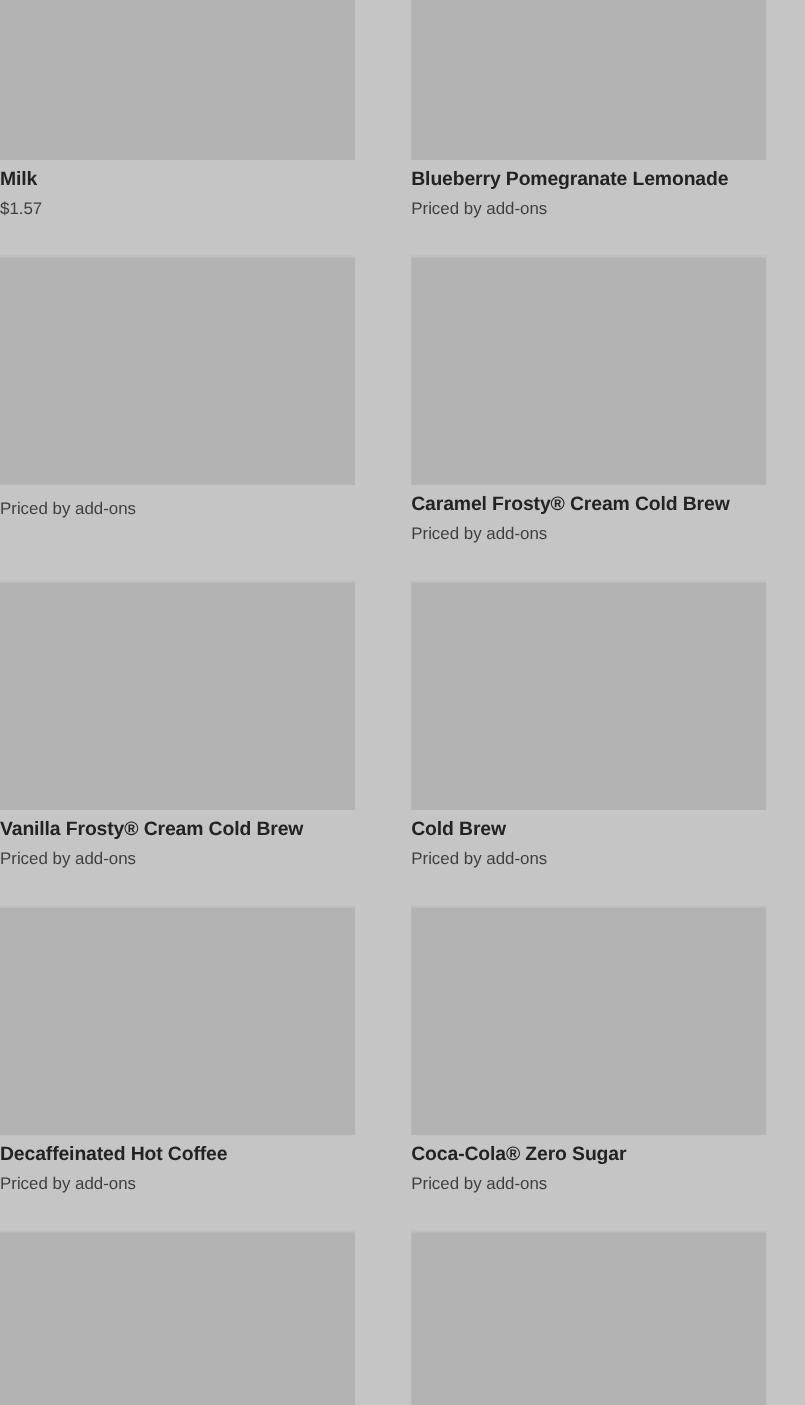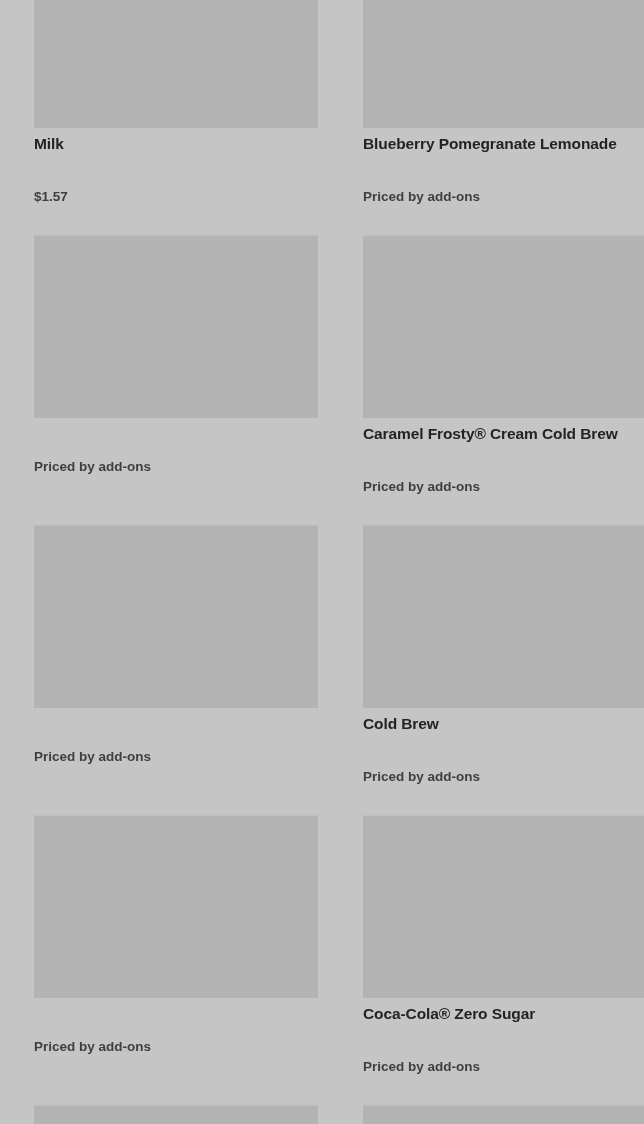--- a/index.html
+++ b/index.html
@@ -17,21 +17,20 @@
 
   #menu-grid {
     position: absolute;
     left: 0;
     top: 0;
     width: 644px;
     height: 1124px;
     display: grid;
     grid-template-columns: 307px 307px;
     column-gap: 22px;
-    padding-left: 34px;
     box-sizing: border-box;
     align-content: start;
   }
 
   .menu-item {
     width: 284px;
     position: relative;
   }
 
   
@@ -62,26 +61,25 @@
     font-size: 15.5px;
     font-weight: bold;
     color: #232323;
     line-height: 20px;
     letter-spacing: -0.1px;
     white-space: nowrap;
   }
 
   .item-price {
     font-size: 13.5px;
-    font-weight: bold;
+    font-weight: normal;
     color: #3f3f3f;
     line-height: 18px;
     padding-top: 4px;
     white-space: nowrap;
-    margin-top: 30px;
   }
 
   
   .menu-item.spaced {
     margin-top: 28px;
   }
 </style>
 </head>
 <body>
 
@@ -114,35 +112,37 @@
     <div class="item-thumb"></div>
     <div class="item-info">
       <div class="item-title">Caramel Frosty® Cream Cold Brew</div>
       <div class="item-price">Priced by add-ons</div>
     </div>
   </div>
 
   <div class="menu-item spaced">
     <div class="item-thumb"></div>
     <div class="item-info">
+      <div class="item-title">Vanilla Frosty® Cream Cold Brew</div>
       <div class="item-price">Priced by add-ons</div>
     </div>
   </div>
 
   <div class="menu-item spaced">
     <div class="item-thumb"></div>
     <div class="item-info">
       <div class="item-title">Cold Brew</div>
       <div class="item-price">Priced by add-ons</div>
     </div>
   </div>
 
   <div class="menu-item spaced">
     <div class="item-thumb"></div>
     <div class="item-info">
+      <div class="item-title">Decaffeinated Hot Coffee</div>
       <div class="item-price">Priced by add-ons</div>
     </div>
   </div>
 
   <div class="menu-item spaced">
     <div class="item-thumb"></div>
     <div class="item-info">
       <div class="item-title">Coca-Cola® Zero Sugar</div>
       <div class="item-price">Priced by add-ons</div>
     </div>

